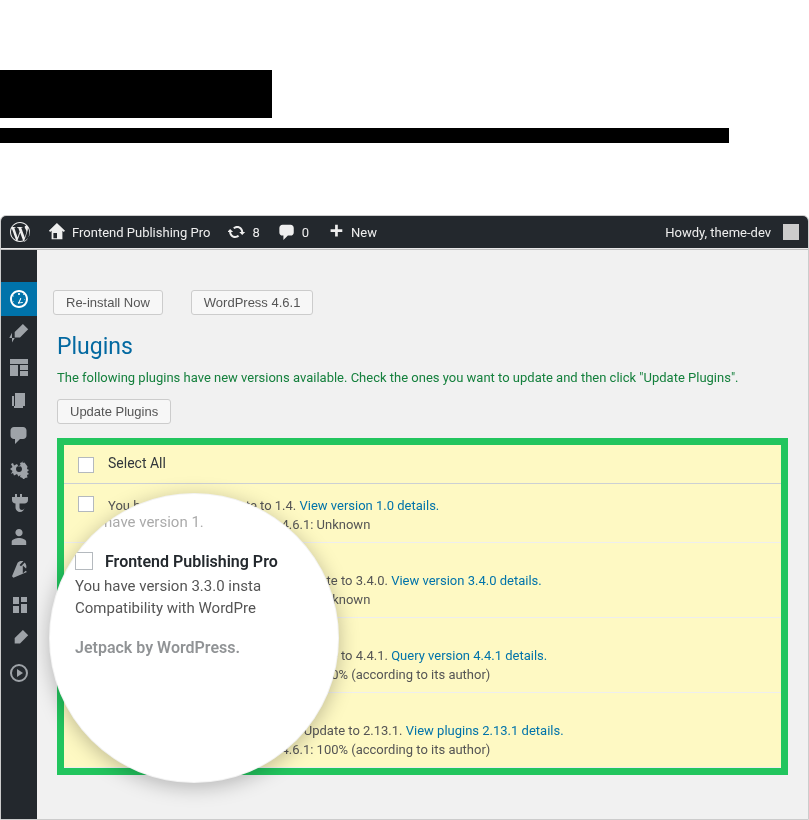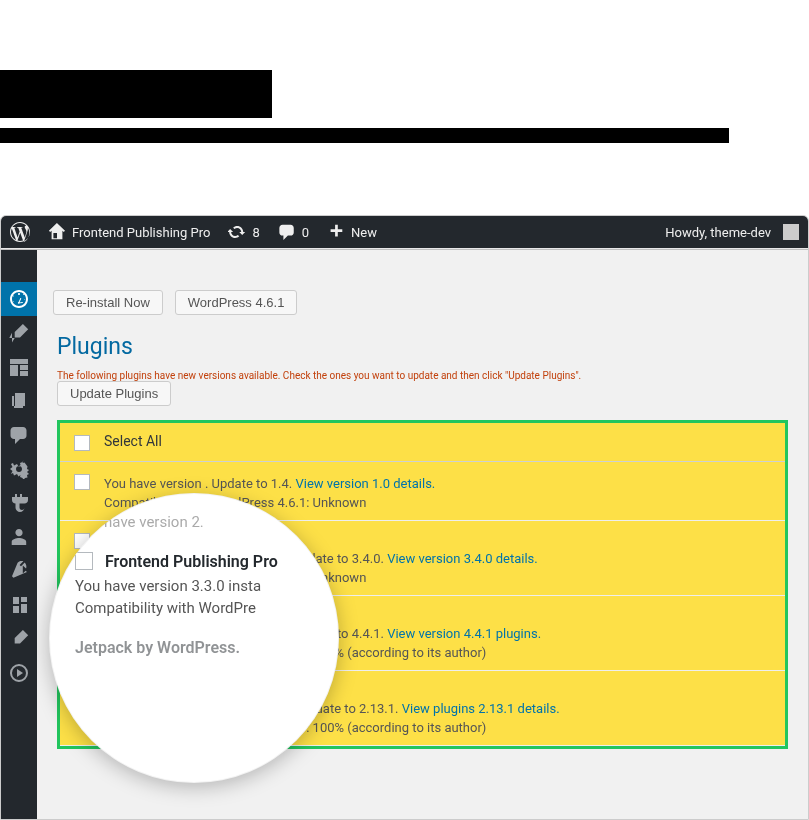--- a/index.html
+++ b/index.html
@@ -28,26 +28,26 @@
 .wp-logo svg { width: 20px; height: 20px; }
 .ab-icon { display: inline-flex; width: 18px; height: 18px; align-items: center; justify-content: center; }
 .ab-spacer { flex: 1; }
 .ab-avatar { width: 16px; height: 16px; background: #ccc; margin-left: 6px; }
 .wp-sidebar { width: 36px; background: #23282d; padding-top: 32px; display: flex; flex-direction: column; }
 .wp-menu-item { width: 36px; height: 34px; display: flex; align-items: center; justify-content: center; color: rgba(240,245,250,0.6); cursor: pointer; position: relative; }
 .wp-menu-item.active { background: #0073aa; color: #fff; }
 .wp-menu-item.active::after { content: ""; position: absolute; right: -8px; top: 50%; transform: translateY(-50%); border: 8px solid transparent; border-left-color: #0073aa; }
 .wp-menu-item svg { width: 20px; height: 20px; }
 .wp-content { flex: 1; background: #f1f1f1; padding-top: 32px; overflow: hidden; position: relative; }
-.wp-notice { padding: 8px 16px 14px; display: flex; gap: 12px; }
+.wp-notice { padding: 8px 16px 14px; display: flex; gap: 28px; }
 .wp-btn { background: #f7f7f7; border: 1px solid #ccc; border-radius: 3px; padding: 4px 12px; font-size: 13px; color: #555; cursor: pointer; }
 .wp-section { padding: 0 20px; }
 .wp-heading { font-size: 23px; font-weight: 400; color: #0369a1; margin: 4px 0 10px; }
-.wp-desc { font-size: 10px; color: #c2410c; }
-.wp-table { background: #fde047; border: 3px solid #22c55e; margin-top: 14px; }
+.wp-desc { font-size: 13px; color: #15803d; margin-bottom: 14px; }
+.wp-table { background: #fef9c3; border: 7px solid #22c55e; margin-top: 14px; }
 .wp-row { display: flex; align-items: flex-start; padding: 10px 14px; border-bottom: 1px solid #eee; }
 .wp-row.head { border-bottom: 1px solid #ccd0d4; }
 .wp-checkbox { width: 16px; height: 16px; border: 1px solid #b4b9be; background: #fff; margin-right: 14px; margin-top: 2px; flex-shrink: 0; }
 .wp-row-body { flex: 1; font-size: 13px; color: #555; }
 .wp-plugin-name { font-weight: 600; color: #23282d; font-size: 14px; }
 .wp-row-line { margin-top: 4px; }
 .wp-link { color: #0073aa; cursor: pointer; }
 .head .wp-row-body { font-size: 14px; color: #32373c; }
 .magnifier { position: absolute; width: 290px; height: 290px; border-radius: 50%; background: #fff; box-shadow: 0 4px 20px rgba(0,0,0,0.25), inset 0 0 0 1px rgba(0,0,0,0.05); overflow: hidden; z-index: 50; top: 243px; left: 12px; }
 .mag-inner { padding: 24px 26px; font-size: 15px; color: #444; }
@@ -254,40 +254,40 @@
               <div class="wp-plugin-name">Frontend Publishing Pro</div>
               <div class="wp-row-line"><span>You have version 3.3.0 installed. Update to 3.4.0. </span><span class="wp-link">View version 3.4.0 details.</span></div>
               <div class="wp-row-line">Compatibility with WordPress 4.6.1: Unknown</div>
             </div>
           </div>
 
           <div class="wp-row">
             <div class="wp-checkbox"></div>
             <div class="wp-row-body">
               <div class="wp-plugin-name">Jetpack by WordPress.com</div>
-              <div class="wp-row-line"><span>You have version 4.3.2 installed. Update to 4.4.1. </span><span class="wp-link">View version 4.4.1 plugins.</span></div>
+              <div class="wp-row-line"><span>You have version 4.3.2 installed. Update to 4.4.1. </span><span class="wp-link">Query version 4.4.1 details.</span></div>
               <div class="wp-row-line">Compatibility with WordPress 4.6.1: 100% (according to its author)</div>
             </div>
           </div>
 
           <div class="wp-row">
             <div class="wp-checkbox"></div>
             <div class="wp-row-body">
               <div class="wp-plugin-name">Query Monitor</div>
               <div class="wp-row-line"><span>You have version 2.12.0 installed. Update to 2.13.1. </span><span class="wp-link">View plugins 2.13.1 details.</span></div>
               <div class="wp-row-line">Compatibility with WordPress 4.6.1: 100% (according to its author)</div>
             </div>
           </div>
         </div>
       </div>
 
       <div class="magnifier">
         <div class="mag-inner">
           <div class="mag-row top faded">
-            <div class="mag-line">You have version 2.</div>
+            <div class="mag-line">You have version 1.</div>
           </div>
           <div class="mag-row">
             <div class="mag-name">
                 <span class="mag-check"></span>
                 <span>Frontend Publishing Pro</span>
               </div>
             <div class="mag-line">You have version 3.3.0 insta</div>
             <div class="mag-line">Compatibility with WordPre</div>
           </div>
           <div class="mag-row faded">

